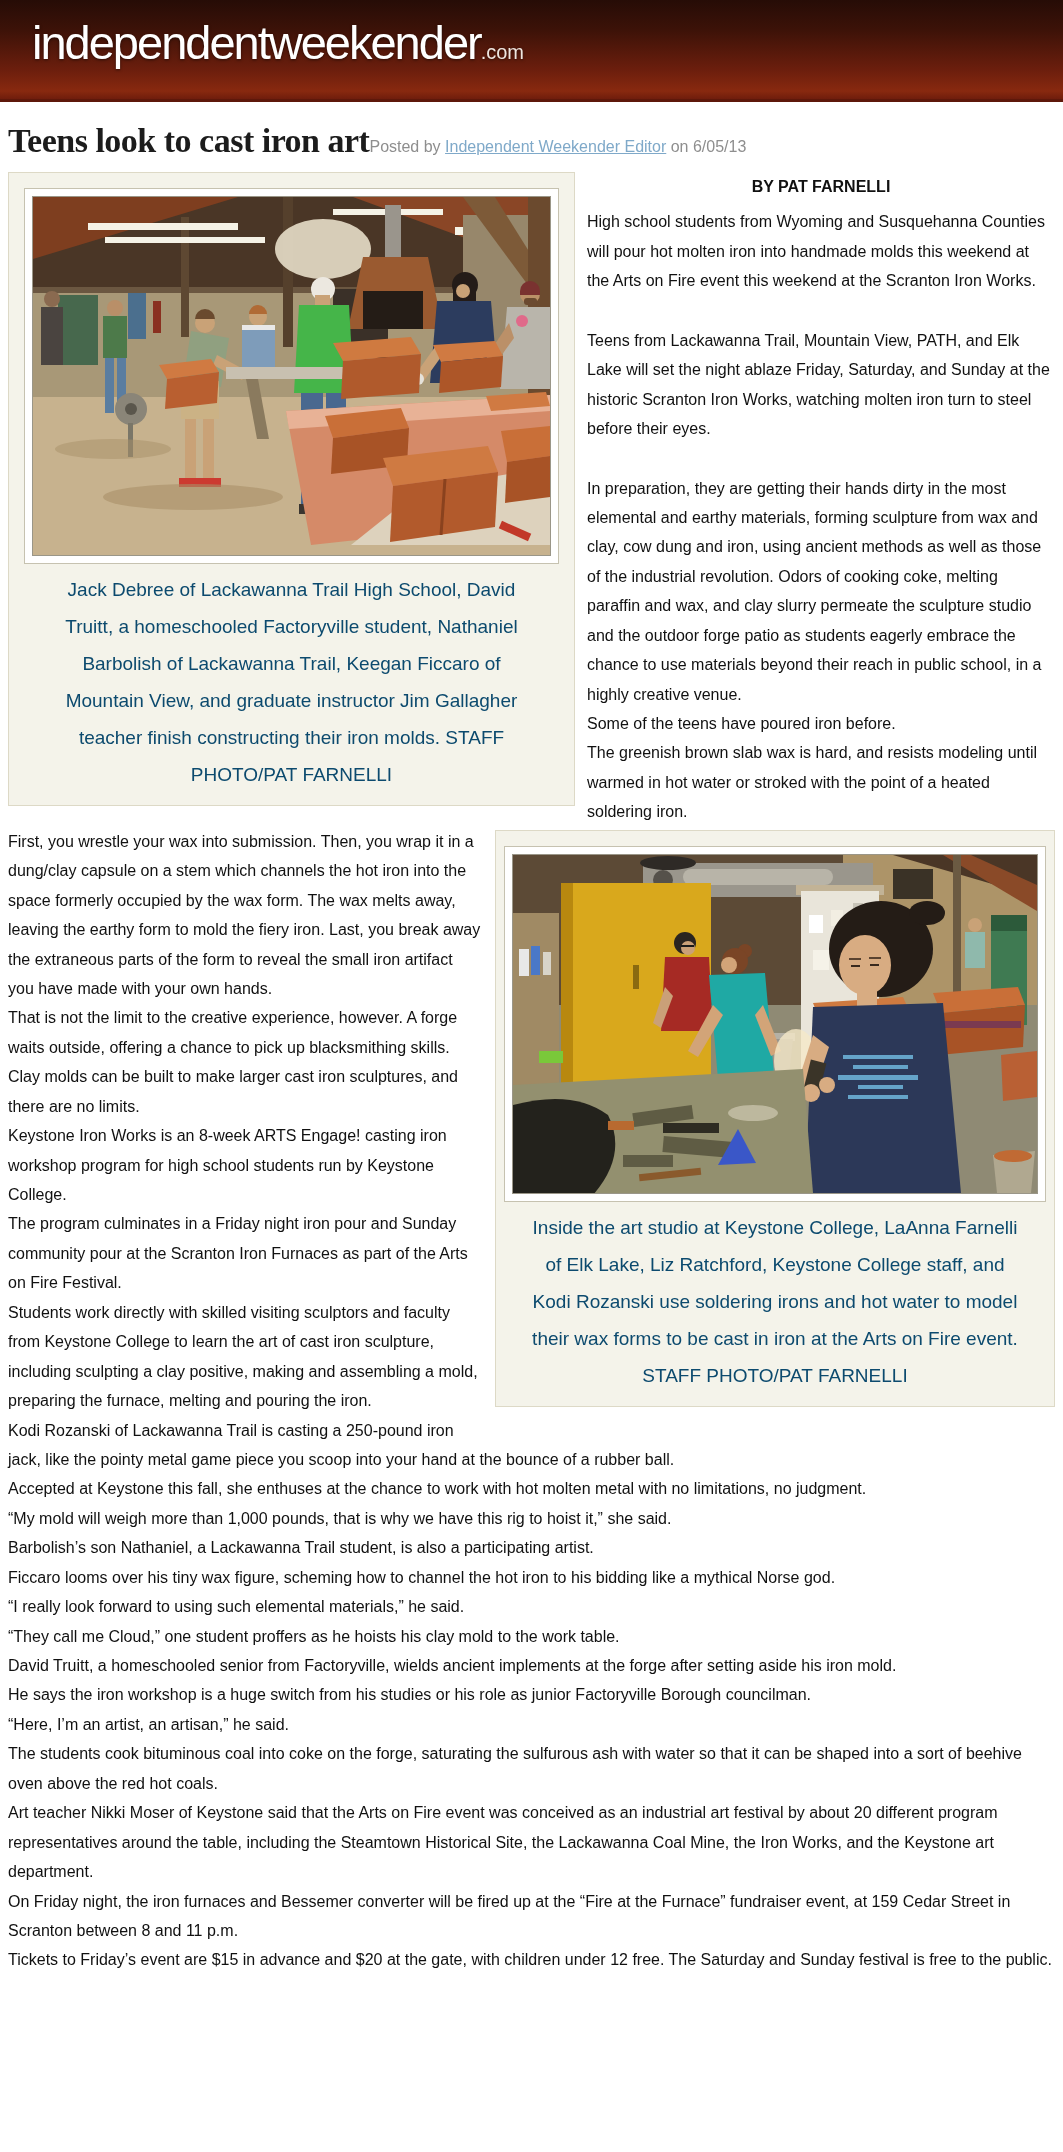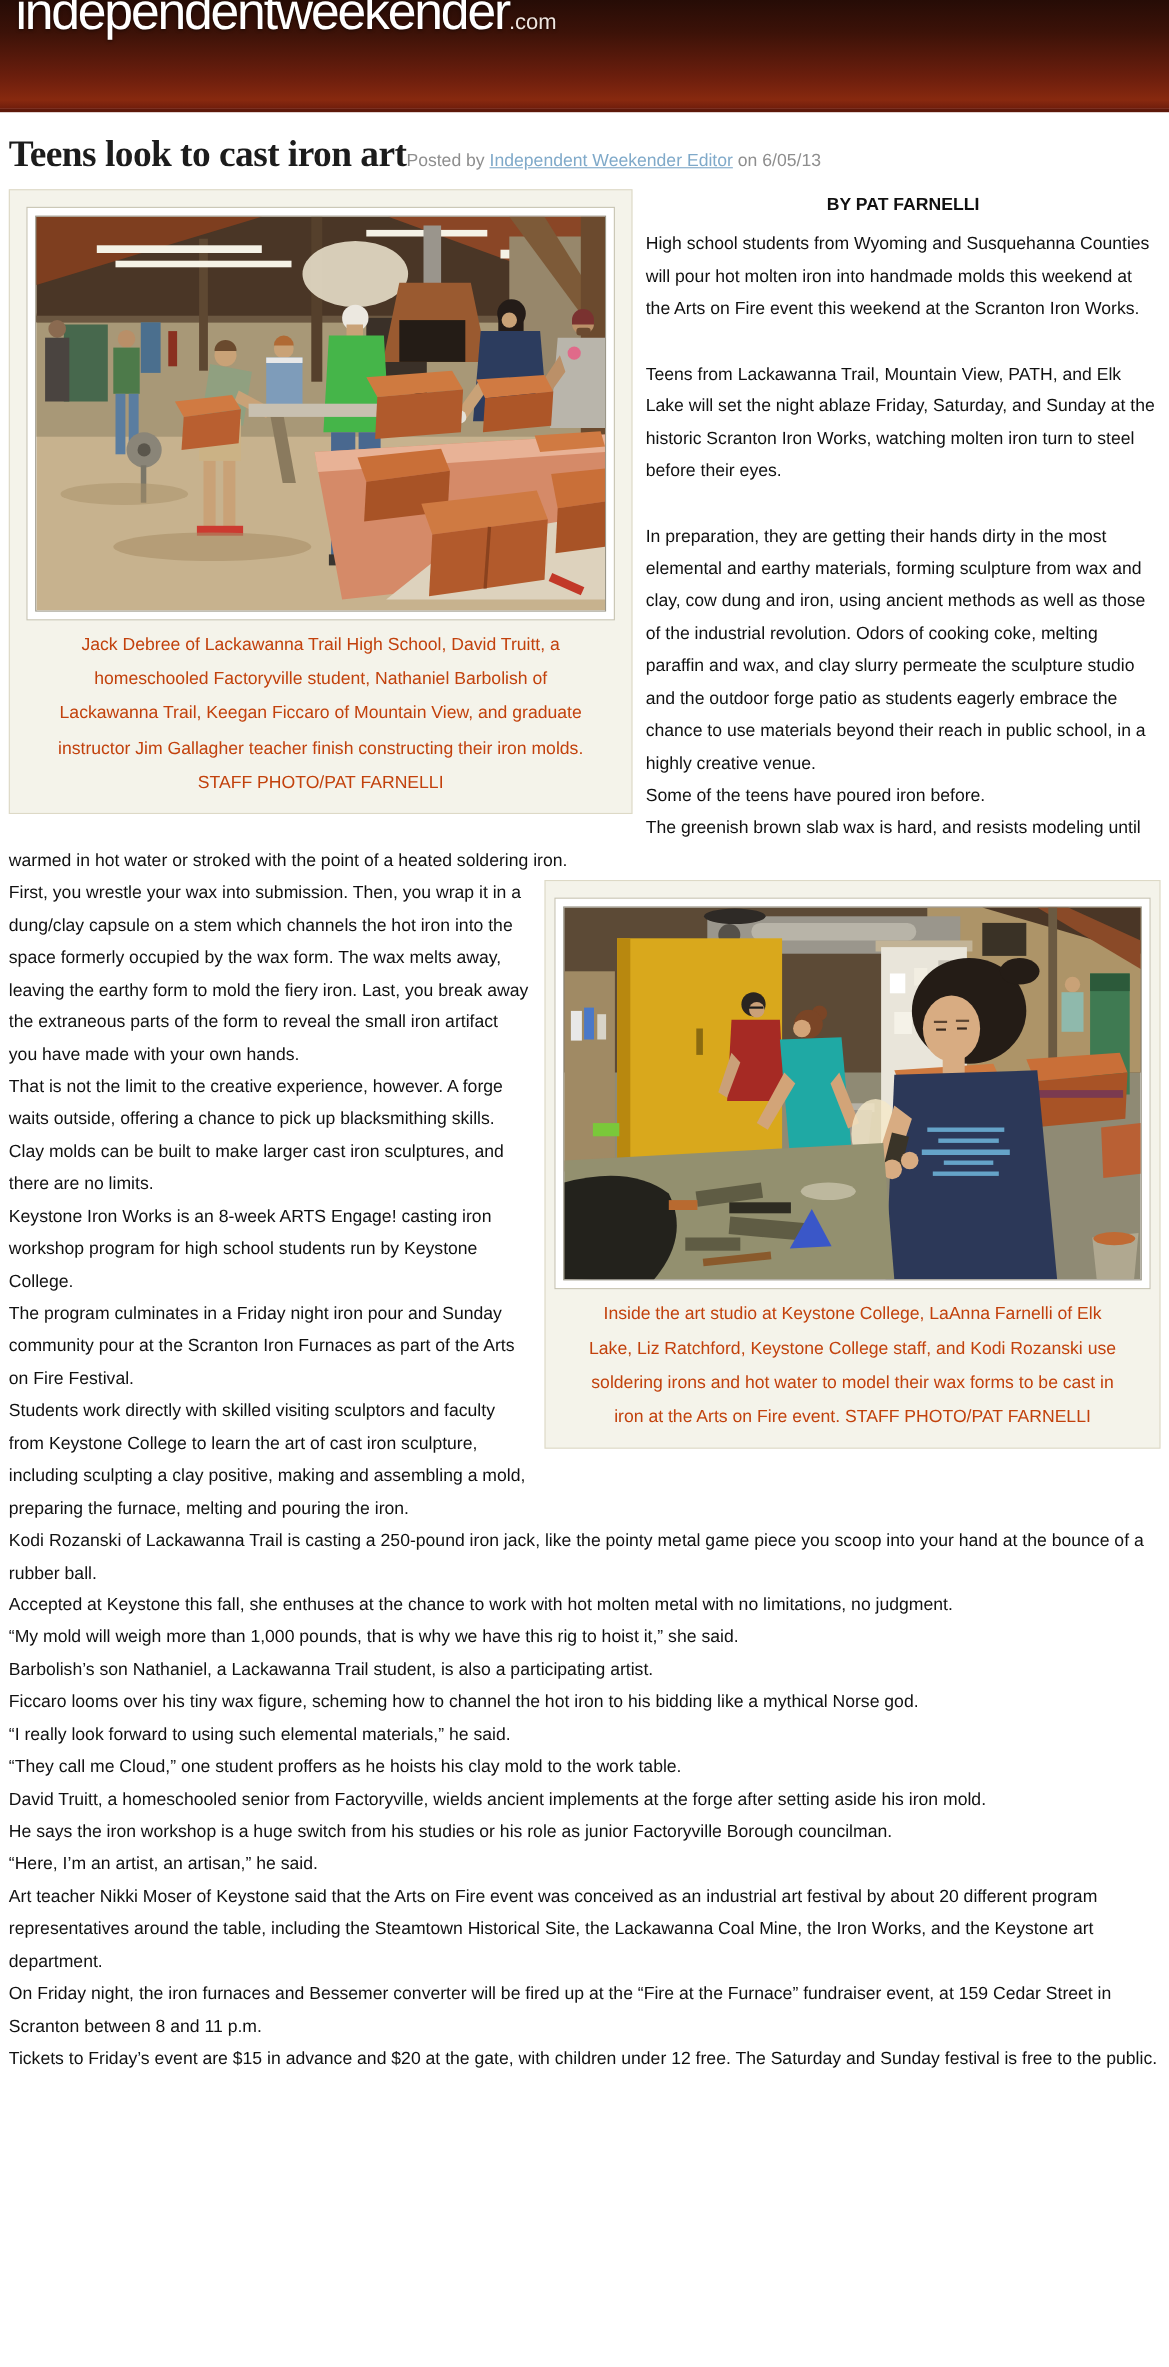--- a/index.html
+++ b/index.html
@@ -9,21 +9,22 @@
     background:#ffffff;
     font-family:"Liberation Sans","DejaVu Sans",sans-serif;
     color:#121212;
   }
   
   .banner{
     height:102px;
     background:linear-gradient(180deg,#260c06 0%,#3c1208 30%,#6b1e0d 70%,#88290f 92%,#6f1d0c 100%);
     border-bottom:3px solid #5e180a;
     display:flex;
-    padding-left:14px;
+    align-items:center;
+    padding-left:32px;
     box-sizing:border-box;
   }
   .logo{
     color:#ffffff;
     font-size:47px;
     letter-spacing:-2px;
     text-shadow:0 1px 3px rgba(0,0,0,.55);
     line-height:1;
     margin-top:-14px;
     cursor:pointer;
@@ -89,24 +90,24 @@
   .photo-mat{
     background:#ffffff;
     border:1px solid #c6c2b0;
     margin:15px auto 0 auto;
     padding:7px;
     width:max-content;
   }
   svg.photo{display:block;border:1px solid #9a9688;}
   .photo-caption{
     text-align:center;
-    font-size:16px;
+    font-size:19px;
     line-height:1.95;
     padding:7px 36px 12px 36px;
-    color:#c2410c;
+    color:#0c4a6e;
   }
   .clear{clear:both;}
 </style>
 </head>
 <body>
 
 <div class="banner">
   <div class="logo">
     <span>independentweekender</span><span class="tld">.com</span>
   </div>
@@ -357,19 +358,20 @@
     <p class="para">Kodi Rozanski of Lackawanna Trail is casting a 250-pound iron jack, like the pointy metal game piece you scoop into your hand at the bounce of a rubber ball.</p>
     <p class="para">Accepted at Keystone this fall, she enthuses at the chance to work with hot molten metal with no limitations, no judgment.</p>
     <p class="para">“My mold will weigh more than 1,000 pounds, that is why we have this rig to hoist it,” she said.</p>
     <p class="para">Barbolish’s son Nathaniel, a Lackawanna Trail student, is also a participating artist.</p>
     <p class="para">Ficcaro looms over his tiny wax figure, scheming how to channel the hot iron to his bidding like a mythical Norse god.</p>
     <p class="para">“I really look forward to using such elemental materials,” he said.</p>
     <p class="para">“They call me Cloud,” one student proffers as he hoists his clay mold to the work table.</p>
     <p class="para">David Truitt, a homeschooled senior from Factoryville, wields ancient implements at the forge after setting aside his iron mold.</p>
     <p class="para">He says the iron workshop is a huge switch from his studies or his role as junior Factoryville Borough councilman.</p>
     <p class="para">“Here, I’m an artist, an artisan,” he said.</p>
+    <p class="para">The students cook bituminous coal into coke on the forge, saturating the sulfurous ash with water so that it can be shaped into a sort of beehive oven above the red hot coals.</p>
     <p class="para">Art teacher Nikki Moser of Keystone said that the Arts on Fire event was conceived as an industrial art festival by about 20 different program representatives around the table, including the Steamtown Historical Site, the Lackawanna Coal Mine, the Iron Works, and the Keystone art department.</p>
     <p class="para">On Friday night, the iron furnaces and Bessemer converter will be fired up at the “Fire at the Furnace” fundraiser event, at 159 Cedar Street in Scranton between 8 and 11 p.m.</p>
     <p class="para">Tickets to Friday’s event are $15 in advance and $20 at the gate, with children under 12 free. The Saturday and Sunday festival is free to the public.</p>
 
     <div class="clear"></div>
   </div>
 </div>
 
 </body></html>

